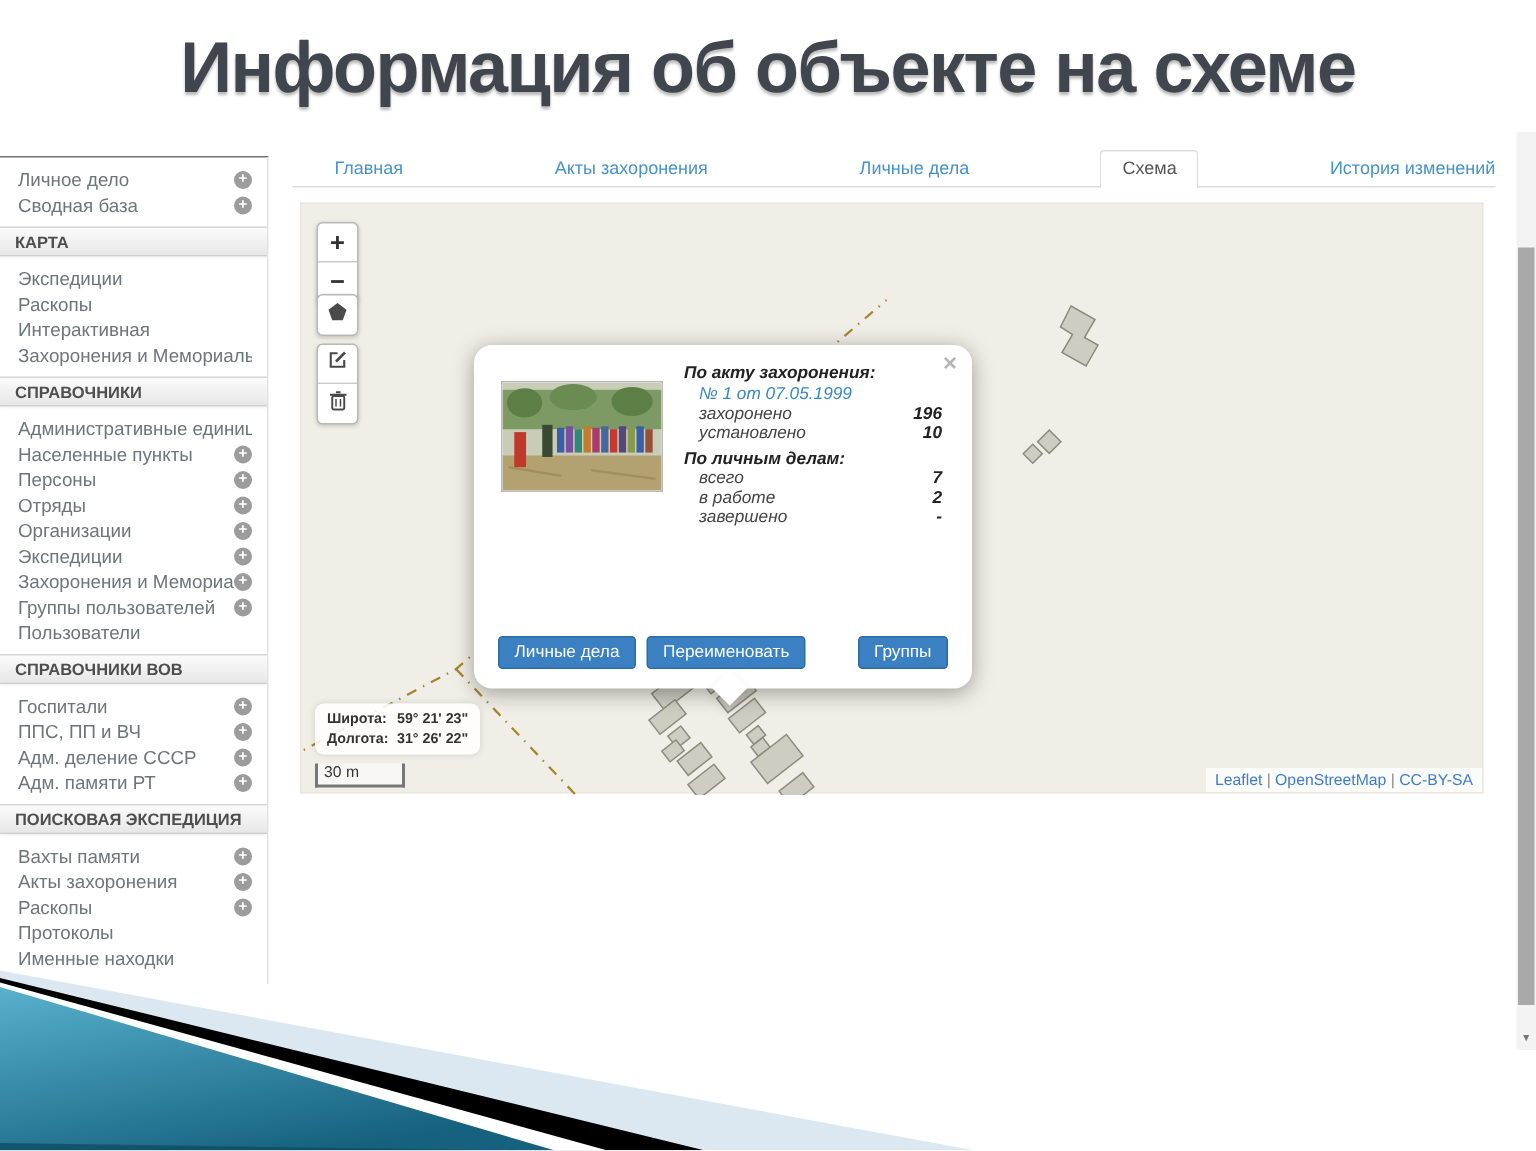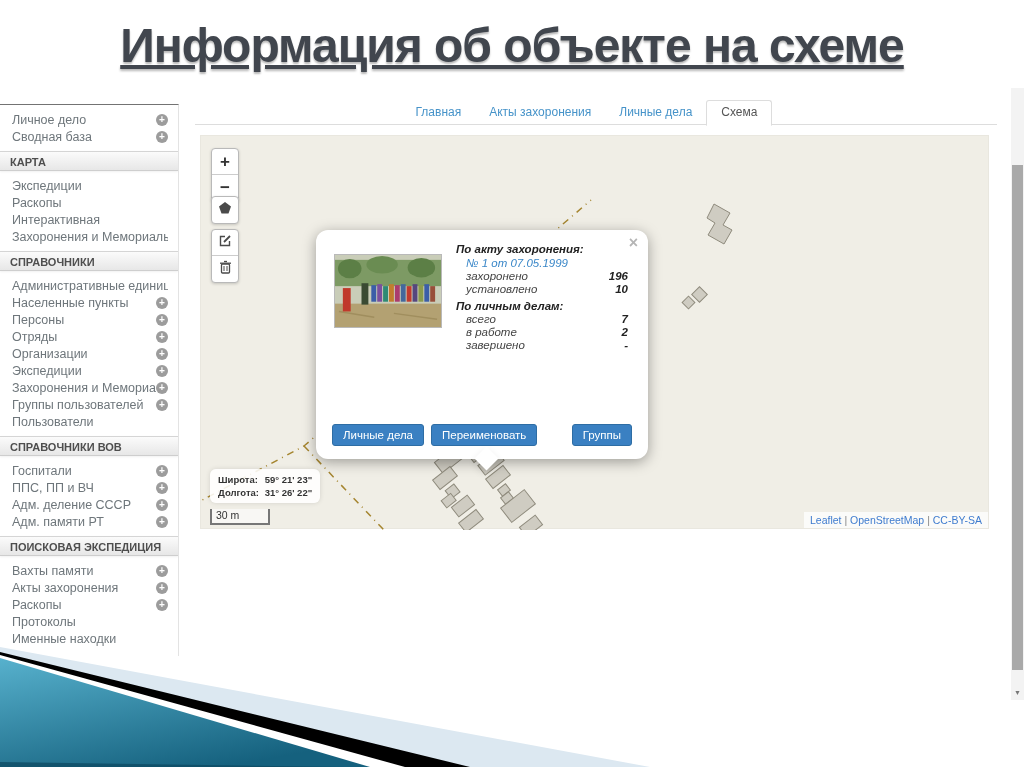--- a/index.html
+++ b/index.html
@@ -3,39 +3,39 @@
 <meta charset="utf-8">
 <style>
   * { margin:0; padding:0; box-sizing:border-box; }
   html,body { width:1024px; height:767px; overflow:hidden; background:#fff;
               font-family:"Liberation Sans","DejaVu Sans",sans-serif; }
   .slide { position:relative; width:1024px; height:767px; background:#fff; overflow:hidden; }
 
   
   .slide-title { position:absolute; top:18px; left:20px; right:20px; text-align:center;
     font-size:48px; font-weight:bold; color:#41464e; letter-spacing:-1px;
-    text-shadow:0 2px 2px rgba(0,0,0,0.28);text-decoration:underline; }
+    text-shadow:0 2px 2px rgba(0,0,0,0.28); }
 
   
   .sidebar { position:absolute; left:0; top:104px; width:179px; height:552px; background:#fff;
     border-top:1px solid #737373; border-right:1px solid #e3e3e3; overflow:hidden; z-index:1; }
   .side-group { padding:6px 0; }
   .side-item { display:flex; align-items:center; height:17px; padding:0 10px 0 12px;
     font-size:12.5px; color:#6e767b; cursor:pointer; white-space:nowrap; }
   .side-item .lbl { flex:1; overflow:hidden; }
   .plus-icon { width:12px; height:12px; border-radius:50%; background:#9c9c9c; color:#fff;
     font-size:10px; line-height:11px; text-align:center; font-weight:bold; flex:0 0 auto; }
   .side-header { height:20px; line-height:20px; background:linear-gradient(#fbfbfb,#e7e7e7);
     border-top:1px solid #d5d5d5; border-bottom:1px solid #cecece; font-size:11px; font-weight:bold;
     color:#4e4e4e; padding-left:10px; box-shadow:0 1px 2px rgba(0,0,0,0.06); }
 
   
   .tabbar-line { position:absolute; left:195px; top:124px; width:802px; border-bottom:1px solid #ddd; z-index:1; }
-  .tabs { position:absolute; left:186px; top:100px; width:802px; height:25px; display:flex;
-    justify-content:center; align-items:flex-end; z-index:3; }
+  .tabs { position:absolute; left:209px; top:100px; width:802px; height:25px; display:flex;
+    justify-content:space-between; align-items:flex-end; z-index:3; }
   .tab { padding:4px 14px 6px; font-size:12px; color:#4693c9; cursor:pointer; }
   .tab.active { color:#555; background:#fff; border:1px solid #ddd; border-bottom:1px solid #fff;
     border-radius:3px 3px 0 0; margin-bottom:-1px; }
 
   
   .map { position:absolute; left:200px; top:135px; width:789px; height:394px; background:#f0eee6;
     border:1px solid #e9e7df; z-index:1; overflow:visible; }
   .map-svg { position:absolute; left:0; top:0; width:789px; height:394px; }
 
   .ctl { position:absolute; background:#fff; border:1px solid #b9b9b9; border-radius:4px;
@@ -201,20 +201,21 @@
         </div>
       </div>
     </div>
 
   <div class="tabbar-line"></div>
   <div class="tabs" id="tab-row">
       <div class="tab">Главная</div>
       <div class="tab">Акты захоронения</div>
       <div class="tab">Личные дела</div>
       <div class="tab active">Схема</div>
+      <div class="tab">История изменений</div>
     </div>
 
   <div class="map">
     <svg class="map-svg" viewBox="0 0 789 394">
       <g fill="none" stroke="#a5852f" stroke-width="1.5" stroke-dasharray="7 5 1 5">
         <polyline points="-25,378 103,310 390,64"></polyline>
         <polyline points="103,310 200,412"></polyline>
       </g>
       <g fill="#cfccc2" stroke="#8f8b7d" stroke-width="1">
         <path d="M513,68 l16,9 -7,12 9,5 -8,14 -16,-9 7,-12 -8,-5 z"></path>

